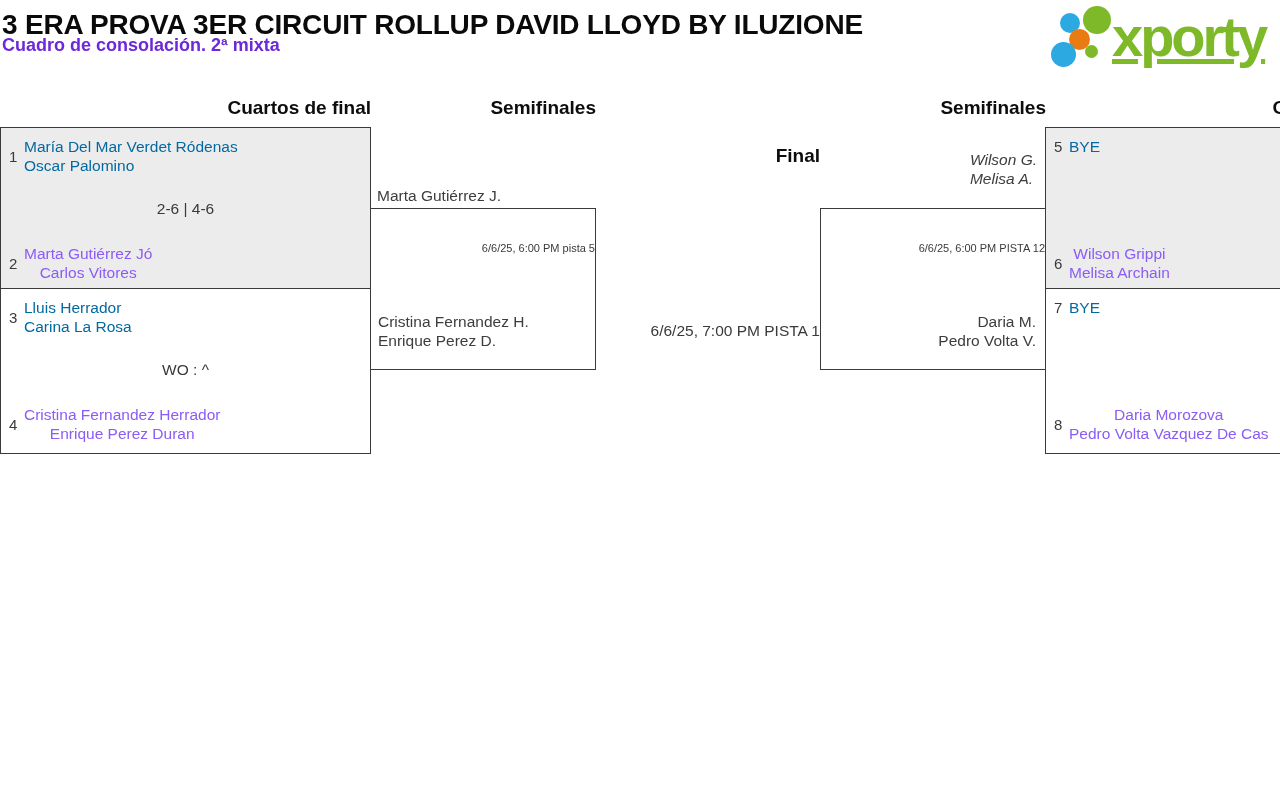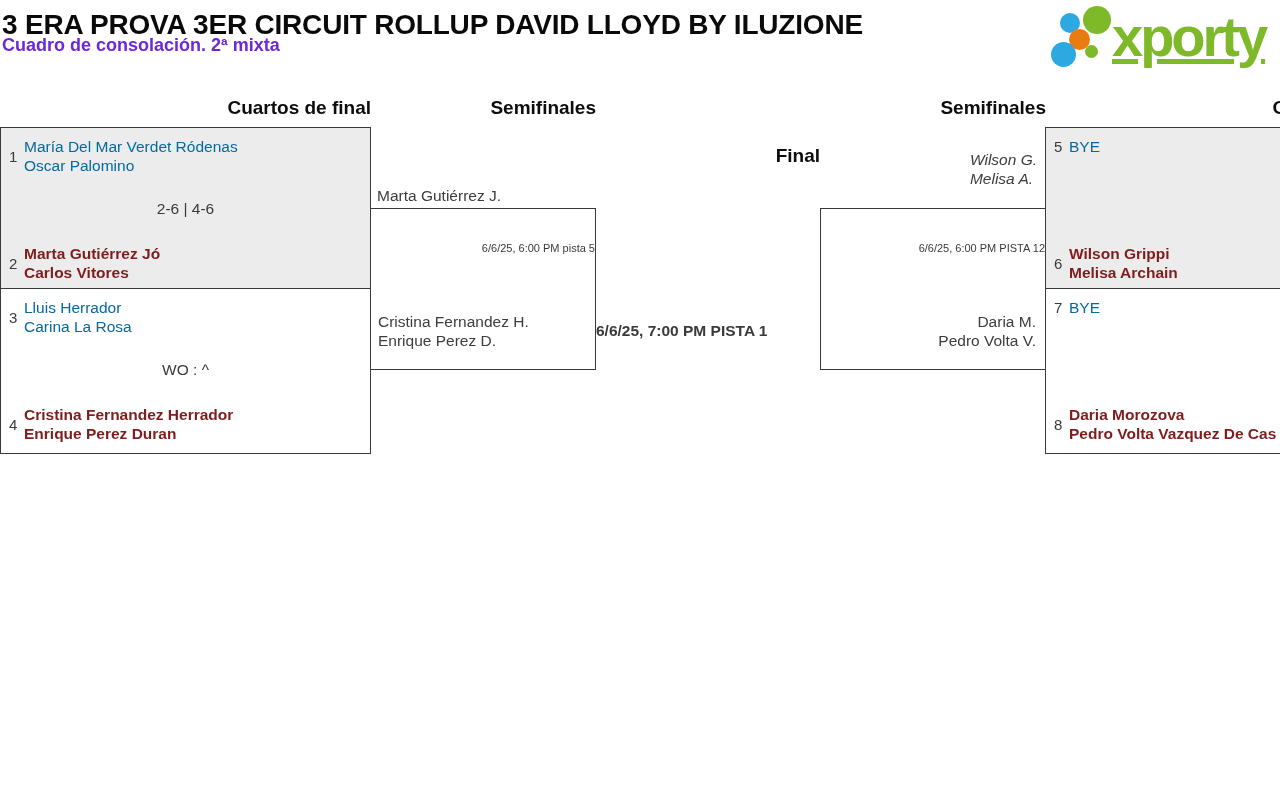--- a/index.html
+++ b/index.html
@@ -40,36 +40,36 @@
   .qf3{left:1045px;top:127px;width:371px;height:162px;}
   .qf4{left:1045px;top:288px;width:371px;height:166px;}
   .sf1{left:370px;top:208px;width:226px;height:162px;}
   .sf2{left:820px;top:208px;width:226px;height:162px;}
 
   .team-row{position:absolute;left:8px;display:flex;align-items:center;}
   .row-t1{top:9px;}
   .row-t2{top:116px;}
   .seed{width:15px;font-size:15px;color:#3a3a3a;flex:none;}
   .names{font-size:15.5px;line-height:19px;color:#0369a1;white-space:nowrap;}
-  .winner .names{font-weight:700;color:#7f1d1d;}
+  .winner .names{font-weight:400;color:#8b5cf6;text-align:center;}
   .score{position:absolute;left:0;top:72px;width:100%;text-align:center;
          font-size:15.5px;color:#3a3a3a;}
 
   .schedule{position:absolute;left:0;top:33px;width:100%;text-align:right;
             font-size:11px;color:#3a3a3a;white-space:nowrap;}
 
   
   .sf-team{position:absolute;font-size:15.5px;line-height:19px;color:#3d3d3d;white-space:nowrap;}
   .sf1-t1{left:377px;top:150px;margin-top:36px;}
   .sf1-t2{left:7px;top:103px;}
   .sf2-t1{right:243px;top:150px;text-align:left;font-style:italic;}
   .sf2-t2{right:9px;top:103px;text-align:right;}
 
-  .final-note{position:absolute;left:596px;top:322px;width:224px;text-align:left;
-              font-size:15.5px;color:#3a3a3a;white-space:nowrap;font-weight:bold;}
+  .final-note{position:absolute;left:596px;top:322px;width:224px;text-align:right;
+              font-size:15.5px;color:#3a3a3a;white-space:nowrap;}
 </style>
 </head>
 <body>
 
 <div class="page">
 
   <div class="title">3 ERA PROVA 3ER CIRCUIT ROLLUP DAVID LLOYD BY ILUZIONE</div>
   <div class="subtitle">Cuadro de consolación. 2ª mixta</div>
 
   <div class="logo">

